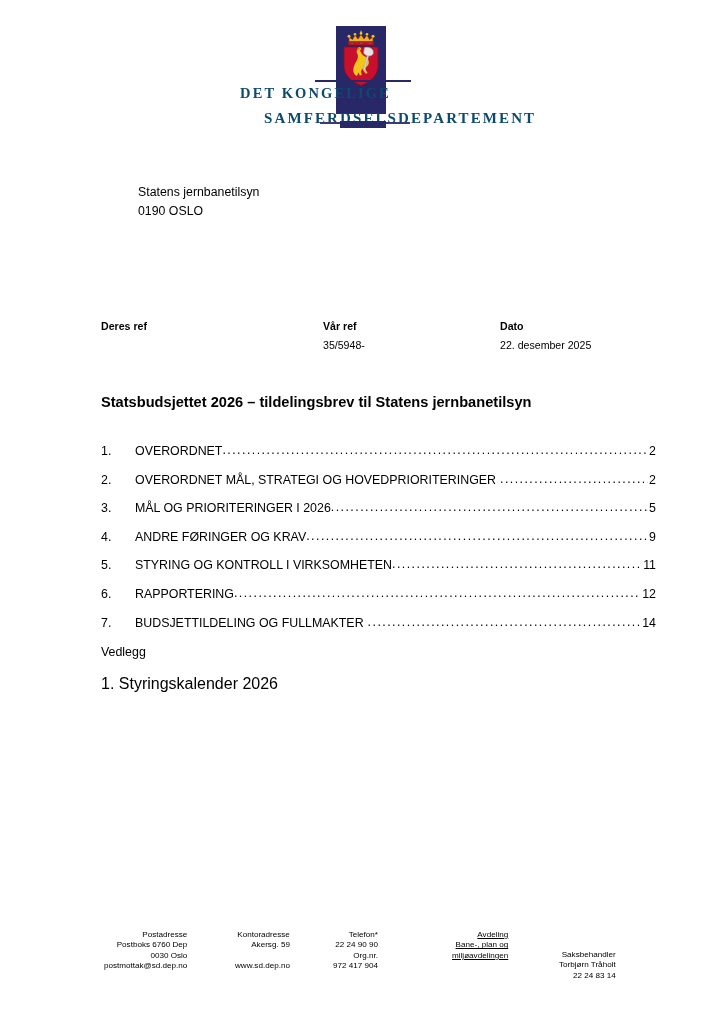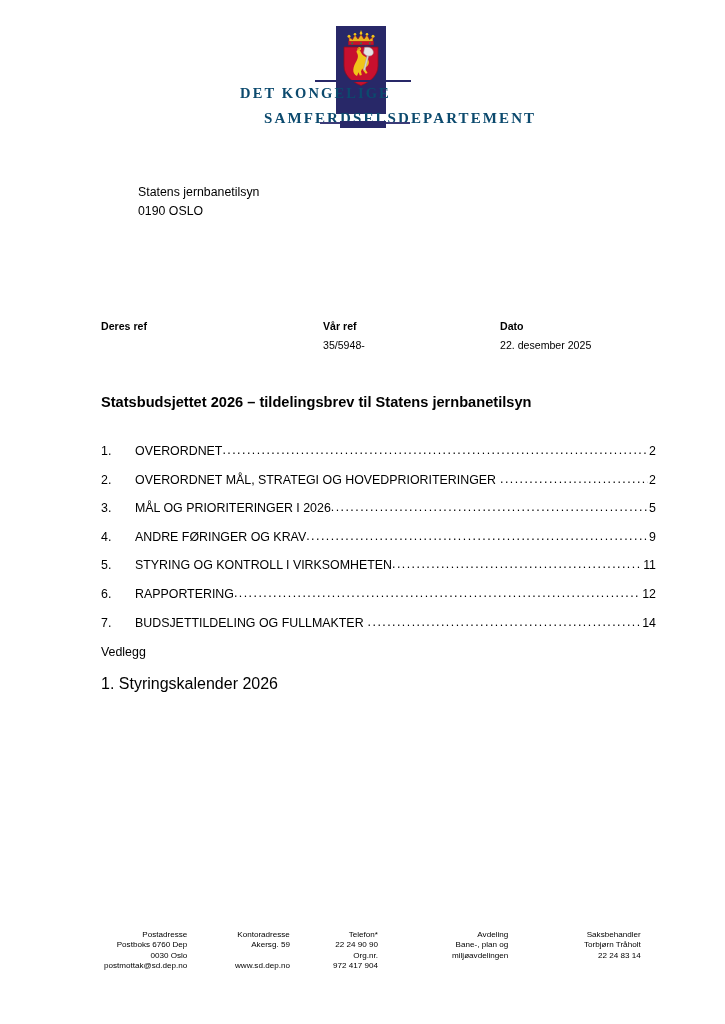--- a/index.html
+++ b/index.html
@@ -214,22 +214,22 @@
     top: 0;
     font-size: 8.1px;
     line-height: 10.35px;
     color: #000;
     white-space: nowrap;
   }
   .footer-col div { min-height: 10.35px; text-align: right; }
   #footer-col-post    { left: 0px;   }
   #footer-col-kontor  { left: 131px; }
   #footer-col-telefon { left: 229px; }
-  #footer-col-avd     { left: 348px; }
-  #footer-col-saks    { left: 480px; }
+  #footer-col-avd     { left: 348px; text-decoration: underline; }
+  #footer-col-saks    { left: 455px; margin-top: 20px; }
 </style>
 </head>
 <body>
 
 <div id="letterhead">
   <div id="logo-block">
 
     <div id="logo-panel"></div>
 
     <svg id="coat-of-arms" viewBox="0 0 52 62" xmlns="http://www.w3.org/2000/svg">

